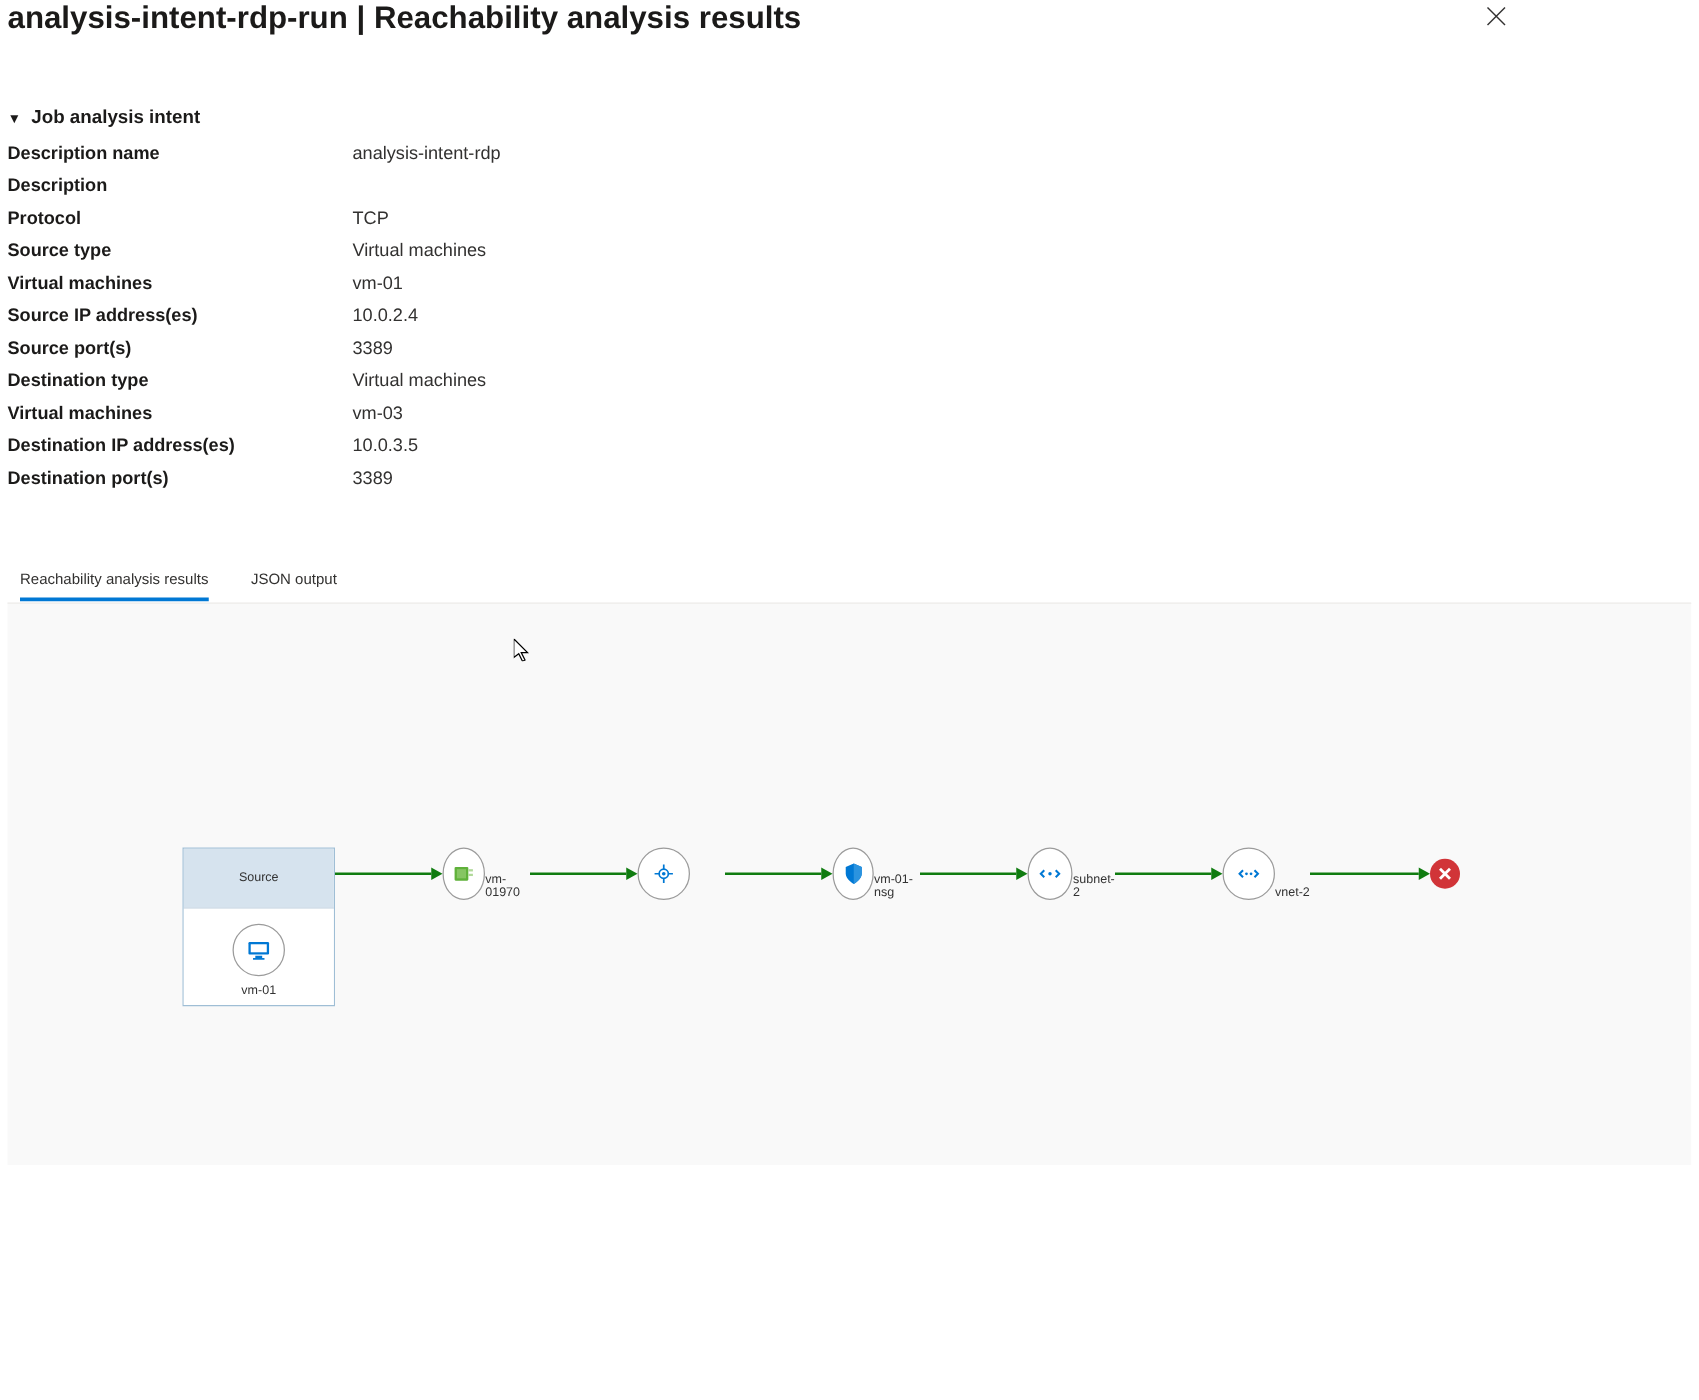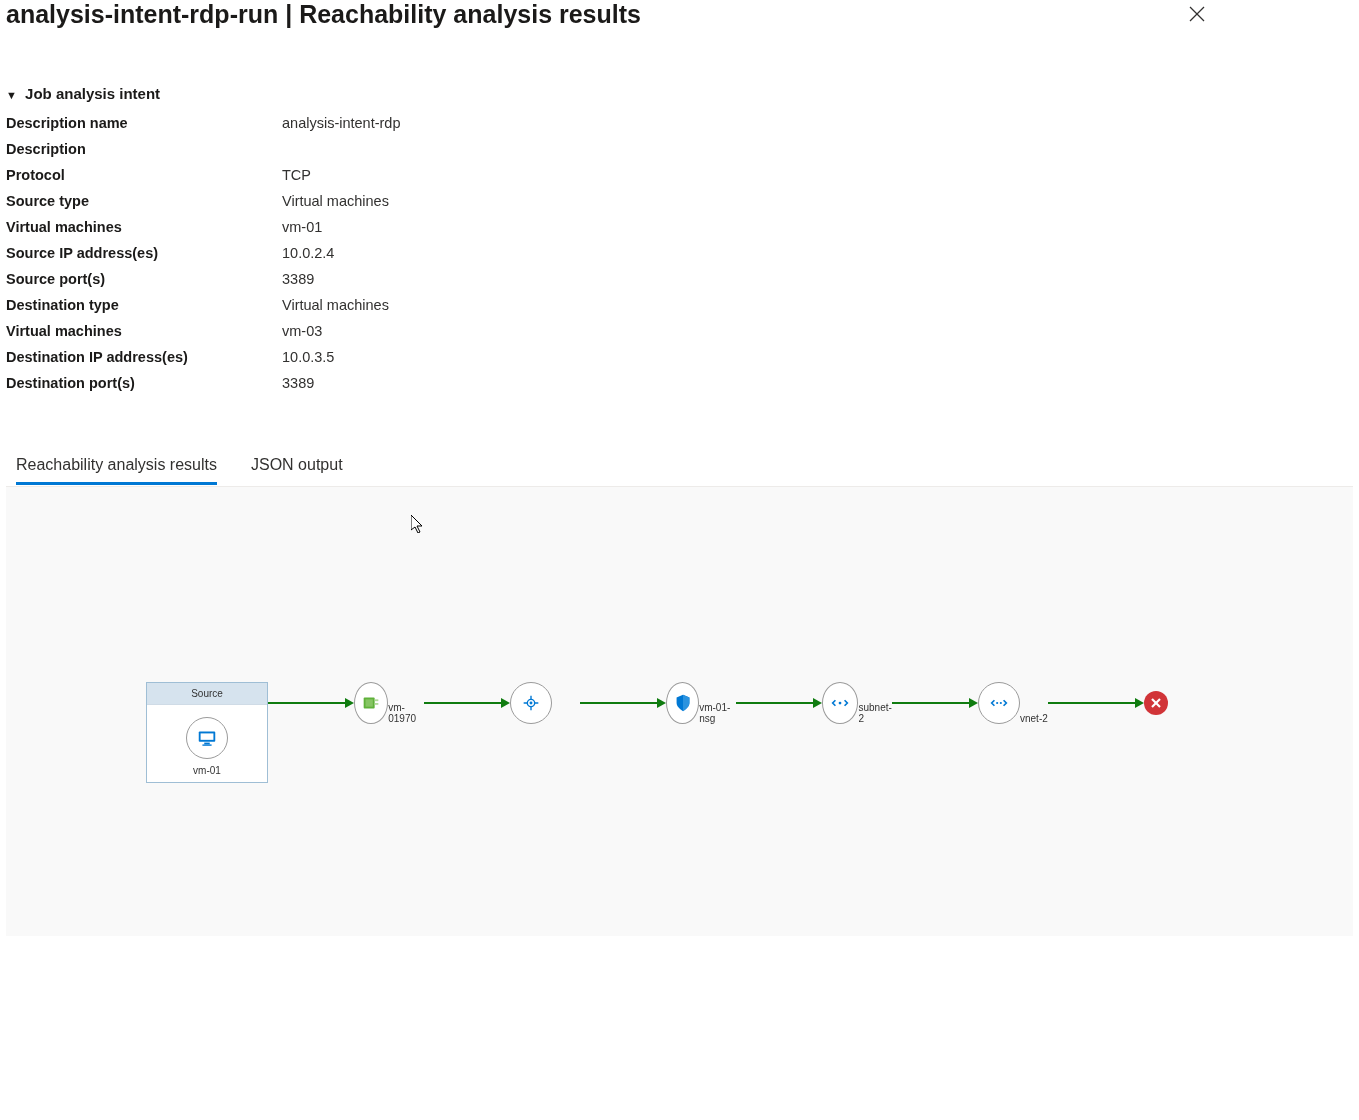--- a/index.html
+++ b/index.html
@@ -65,21 +65,21 @@
     }
     .tabs {
       margin-top:52px;
       display:flex;
       border-bottom:1px solid transparent;
     }
     .tab {
       padding:8px 0;
       margin-right:24px;
       margin-left:10px;
-      font-size:16px;
+      font-size:12px;
       cursor:pointer;
       color:#323130;
       border-bottom:3px solid transparent;
     }
     .tab.first { margin-left:10px; }
     .tab.active {
       border-bottom:3px solid #0078d4;
       font-weight:400;
     }
     .canvas {
@@ -107,21 +107,21 @@
     .source-box {
       width:122px;
       border:1px solid #9fbed5;
       background:#ffffff;
       box-shadow:0 0 0 0;
     }
     .source-title {
       background:#d6e3ee;
       font-size:10px;
       text-align:center;
-      padding:5px 0;
+      padding:18px 0;
       color:#333;
       border-bottom:1px solid #cfdbe6;
     }
     .source-body {
       background:#ffffff;
       padding:12px 0 6px 0;
       display:flex;
       flex-direction:column;
       align-items:center;
     }

